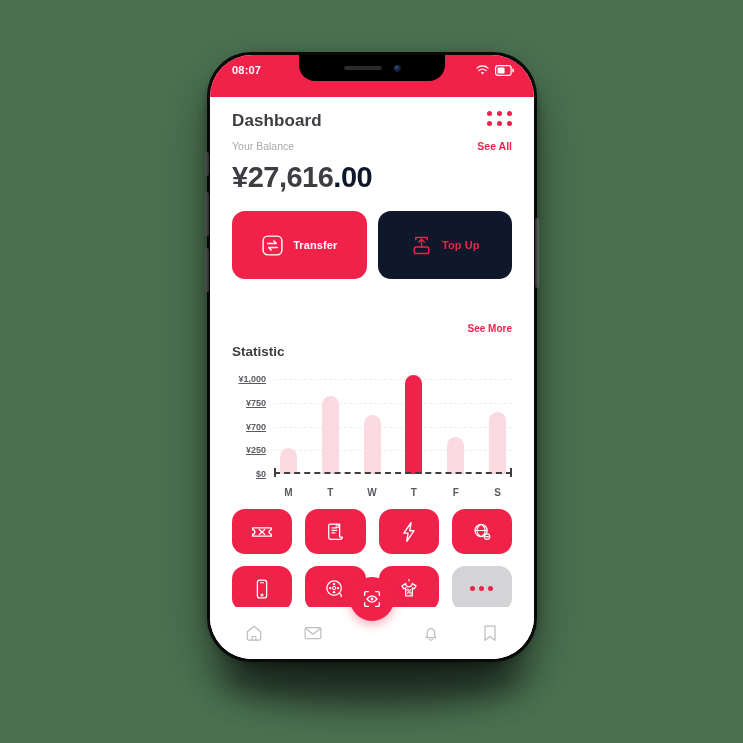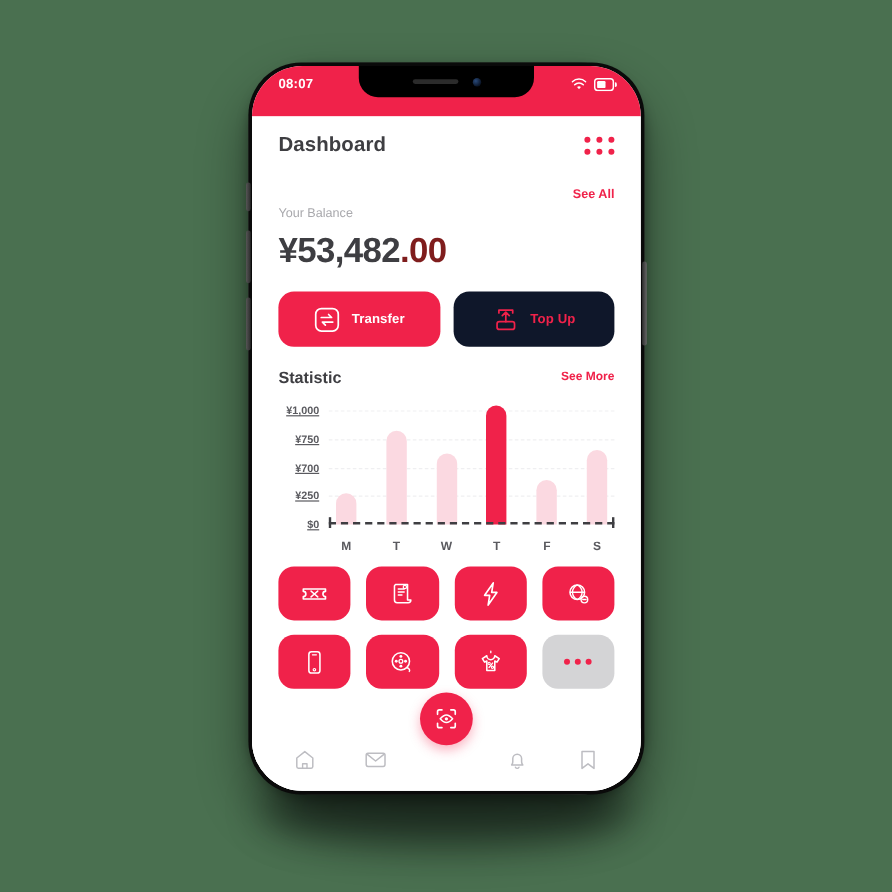--- a/index.html
+++ b/index.html
@@ -105,53 +105,53 @@
   }
   #notch-speaker { width: 38px; height: 4px; border-radius: 3px; background: #2b2b2b; }
   #notch-camera  { width: 7px; height: 7px; border-radius: 50%;
                    background: radial-gradient(circle at 35% 35%, #2a4a7a, #0a1528 70%); }
 
   
   #app { padding: 0 22px; background: #fff; height: calc(100% - 42px); position: relative; }
 
   #header-row {
     display: flex;
-    align-items: center;
+    align-items: flex-start;
     justify-content: space-between;
     padding-top: 14px;
     gap: 27px;
   }
   #page-title { font-size: 17px; font-weight: bold; color: #3e3e42; letter-spacing: .1px; }
 
   #grid-menu-icon { display: grid; grid-template-columns: repeat(3, 5px); gap: 5px; cursor: pointer; }
   #grid-menu-icon i { width: 5px; height: 5px; border-radius: 50%; background: #f0224a; display: block; }
 
   #subheader-row {
     display: flex;
     align-items: center;
     justify-content: space-between;
     margin-top: 9px;
   }
-  #balance-label { font-size: 10.5px; color: #a9a9ad; margin-top: 32px; }
+  #balance-label { font-size: 10.5px; color: #a9a9ad; }
   #see-all-link  { font-size: 10.5px; color: #f0224a; font-weight: bold; cursor: pointer; margin-left: 32px; }
 
   #balance-amount {
     margin-top: 9px;
     font-size: 29px;
     font-weight: bold;
     color: #3e3e42;
     letter-spacing: -.5px;
   }
-  #balance-cents { color: #7f1d1d; text-align: center; }
+  #balance-cents { color: #0f172a; text-align: center; }
 
   
   #action-row { display: flex; gap: 11px; margin-top: 17px; }
   .action-btn {
     flex: 1;
-    height: 46px;
+    height: 68px;
     border-radius: 13px;
     display: flex;
     align-items: center;
     justify-content: center;
     gap: 9px;
     cursor: pointer;
     border: none;
     font-family: inherit;
   }
   #transfer-button { background: #f0224a; }
@@ -160,21 +160,21 @@
   #transfer-button .action-label { color: #ffffff; }
   #topup-button .action-label    { color: #f0224a; }
 
   
   #statistic-header {
     display: flex;
     align-items: center;
     justify-content: space-between;
     margin-top: 18px;
   }
-  #statistic-title { font-size: 13.5px; font-weight: bold; color: #3e3e42; }
+  #statistic-title { font-size: 13.5px; font-weight: bold; color: #3e3e42; margin-top: 47px; }
   #see-more-link   { font-size: 10px; color: #f0224a; font-weight: bold; cursor: pointer; }
 
   #chart { position: relative; margin-top: 11px; height: 128px; }
   #chart-plot { position: relative; height: 104px; margin-left: 42px; }
 
   .gridline {
     position: absolute;
     left: 0; right: 0;
     height: 0;
     border-top: 1px dashed #efeff1;
@@ -324,21 +324,21 @@
               <i></i>
           </span>
         </div>
 
         <div id="subheader-row">
           <span id="balance-label">Your Balance</span>
           <span id="see-all-link">See All</span>
         </div>
 
         <div id="balance-amount">
-          <span>¥53,482</span><span id="balance-cents">.00</span>
+          <span>¥27,616</span><span id="balance-cents">.00</span>
         </div>
 
         <div id="action-row">
           <button class="action-btn" id="transfer-button">
             <svg width="23" height="23" viewBox="0 0 24 24">
               <rect x="2.2" y="2.2" width="19.6" height="19.6" rx="5" stroke="#ffffff" stroke-width="1.5" fill="none"></rect>
               <path d="M7 10 h9 l-2.6-2.6" stroke="#ffffff" stroke-width="1.5" fill="none" stroke-linecap="round" stroke-linejoin="round"></path>
               <path d="M17 14 h-9 l2.6 2.6" stroke="#ffffff" stroke-width="1.5" fill="none" stroke-linecap="round" stroke-linejoin="round"></path>
             </svg>
             <span class="action-label">Transfer</span>

